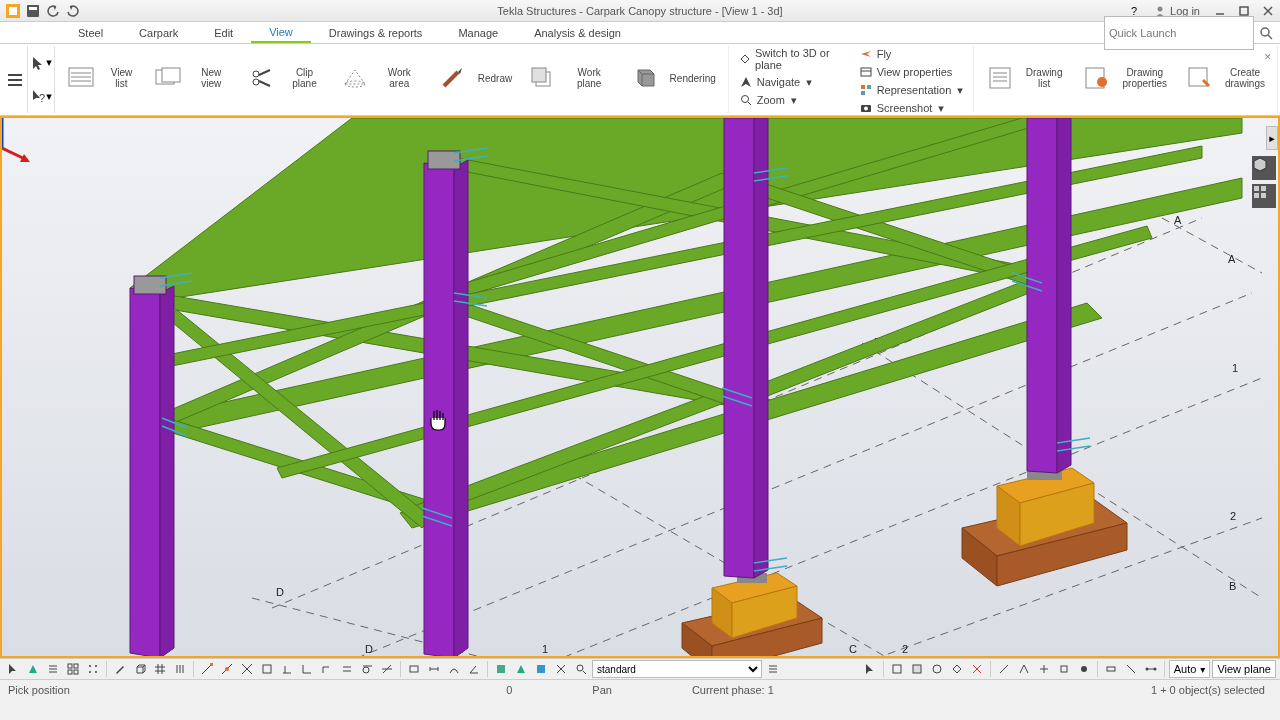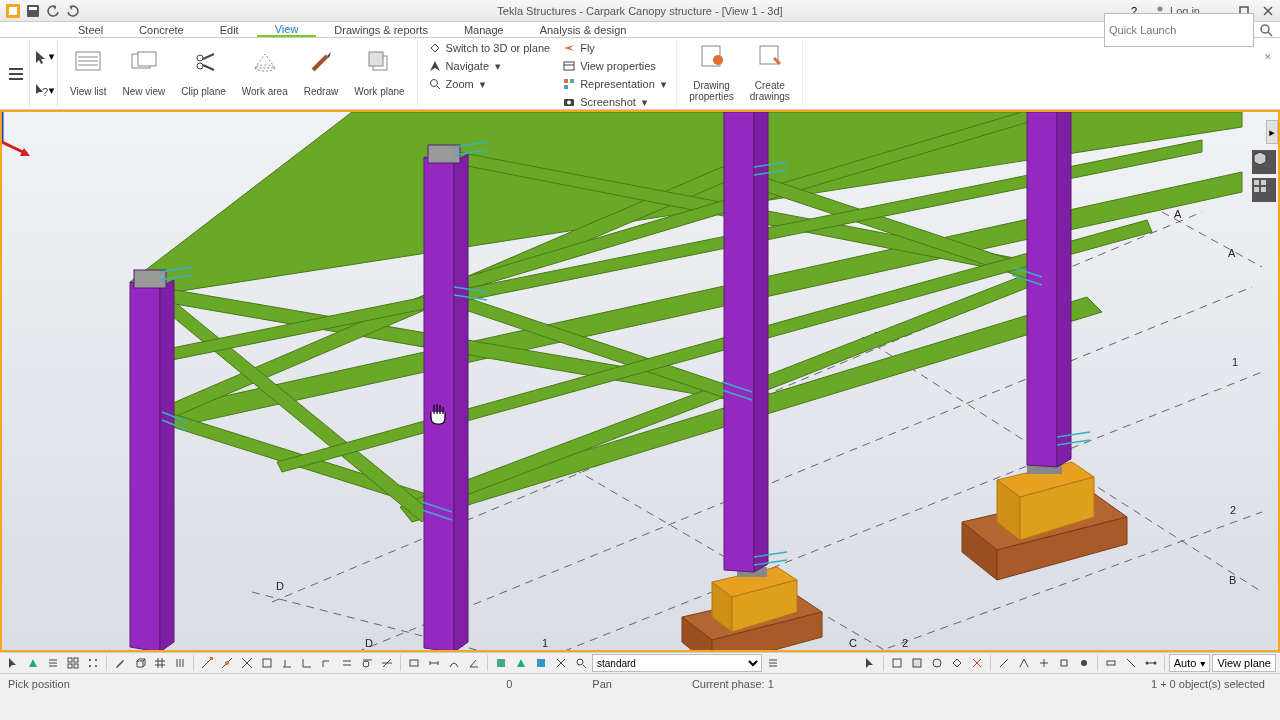--- a/index.html
+++ b/index.html
@@ -4,33 +4,33 @@
 <style>
 *{margin:0;padding:0;box-sizing:border-box;font-family:"Segoe UI",Arial,sans-serif;font-size:11px;user-select:none}
 body{width:1280px;height:720px;background:#f0f0f0;overflow:hidden;position:relative}
 .titlebar{height:22px;background:linear-gradient(#f7f7f7,#e8e8e8);display:flex;align-items:center;border-bottom:1px solid #ccc;position:relative}
 .titlebar-left{display:flex;align-items:center;gap:2px;padding-left:4px}
 .tb-icon{width:18px;height:18px;display:inline-flex;align-items:center;justify-content:center;cursor:pointer}
 .titlebar-title{position:absolute;left:50%;transform:translateX(-50%);color:#555}
 .titlebar-right{position:absolute;right:0;display:flex;align-items:center;height:100%}
 .tb-btn{width:24px;height:22px;display:inline-flex;align-items:center;justify-content:center;cursor:pointer}
 .login{display:flex;align-items:center;padding:0 8px;gap:4px;cursor:pointer;color:#555}
-.menubar{height:16px;background:#fff;display:flex;align-items:center;border-bottom:1px solid #ccc;position:relative}
+.menubar{height:22px;background:#fff;display:flex;align-items:center;border-bottom:1px solid #ccc;position:relative}
 .mb-tabs{display:flex;height:100%}
 .mb-tab{padding:0 18px;display:flex;align-items:center;cursor:pointer;color:#444}
 .mb-tab.active{color:#1e7dc2;border-bottom:2px solid #84cc16}
 .mb-right{position:absolute;right:4px;display:flex;align-items:center;gap:2px}
 .search-box{width:150px;height:20px;border:1px solid #bbb;padding:16px 4px;font-size:11px;background:#fff}
 .search-btn{width:20px;height:20px;display:flex;align-items:center;justify-content:center;cursor:pointer}
 .ribbon{height:72px;background:#fff;display:flex;align-items:center;border-bottom:1px solid #ccc;padding:2px}
 .rib-side{width:28px;height:100%;display:flex;flex-direction:column;justify-content:space-around;align-items:center;border-right:1px solid #e0e0e0}
 .rib-side-item{width:24px;height:24px;display:flex;align-items:center;justify-content:center;cursor:pointer}
 .rib-tool-side{width:28px;height:100%;display:flex;flex-direction:column;justify-content:space-around;align-items:center;border-right:1px solid #e0e0e0}
 .rib-group{display:flex;align-items:flex-start;height:100%;gap:4px;padding:0 6px;border-right:1px solid #eee}
-.rib-btn{display:flex;flex-direction:column;align-items:center;justify-content:center;height:64px;padding:2px 6px;cursor:pointer;gap:10px}
+.rib-btn{display:flex;flex-direction:row;align-items:center;justify-content:center;height:64px;padding:2px 6px;cursor:pointer;gap:10px}
 .rib-btn .icon-lg{width:32px;height:28px;display:flex;align-items:center;justify-content:center}
 .rib-btn .lbl{font-size:10px;color:#444;text-align:center;line-height:11px;white-space:pre-line}
 .rib-mini{display:flex;flex-direction:column;gap:2px}
 .rib-mini-item{display:flex;align-items:center;gap:4px;padding:1px 4px;cursor:pointer;font-size:10px;color:#444}
 .rib-mini-item .mi-icon{width:14px;height:14px;display:inline-flex;align-items:center;justify-content:center}
 .rib-close{position:absolute;right:4px;top:52px;width:12px;height:12px;cursor:pointer;font-size:9px;color:#888}
 .viewport{position:relative;height:542px;background:linear-gradient(#f1f2f5,#d9dde4);border:2px solid #f5a623;overflow:hidden}
 .viewport svg{width:100%;height:100%}
 .side-toggle{position:absolute;right:0;top:8px;width:12px;height:24px;background:#e0e0e0;border:1px solid #bbb;display:flex;align-items:center;justify-content:center;cursor:pointer}
 .side-docks{position:absolute;right:2px;top:38px;display:flex;flex-direction:column;gap:4px}
@@ -103,21 +103,21 @@
           <line x1="1" y1="1" x2="9" y2="9" stroke="#555" stroke-width="1.5"></line>
           <line x1="9" y1="1" x2="1" y2="9" stroke="#555" stroke-width="1.5"></line>
         </svg>
       </span>
   </div>
 </div>
 
 <div class="menubar">
   <div class="mb-tabs" style="margin-left:60px">
     <div class="mb-tab">Steel</div>
-    <div class="mb-tab">Concrete</div>
+    <div class="mb-tab">Carpark</div>
     <div class="mb-tab">Edit</div>
     <div class="mb-tab active">View</div>
     <div class="mb-tab">Drawings &amp; reports</div>
     <div class="mb-tab">Manage</div>
     <div class="mb-tab">Analysis &amp; design</div>
   </div>
   <div class="mb-right">
     <input class="search-box" placeholder="Quick Launch" style="">
     <span class="search-btn">
         <svg width="14" height="14">
@@ -196,20 +196,30 @@
         <span class="lbl">Redraw</span>
       </div>
     <div class="rib-btn">
         <span class="icon-lg">
           <svg width="28" height="24">
             <rect x="8" y="6" width="14" height="14" fill="#fff" stroke="#888"></rect>
             <rect x="4" y="2" width="14" height="14" fill="#e0e0e0" stroke="#888"></rect>
           </svg>
         </span>
         <span class="lbl">Work plane</span>
+      </div>
+    <div class="rib-btn">
+        <span class="icon-lg">
+          <svg width="28" height="24">
+            <path d="M8 4 L20 4 L24 8 L24 20 L12 20 L8 16 Z" fill="#999" stroke="#666"></path>
+            <path d="M8 4 L12 8 L24 8" fill="none" stroke="#666"></path>
+            <path d="M12 8 L12 20" stroke="#666"></path>
+          </svg>
+        </span>
+        <span class="lbl">Rendering</span>
       </div>
   </div>
   <div class="rib-group">
     <div class="rib-mini">
       <div class="rib-mini-item">
           <span class="mi-icon">
             <svg width="12" height="12">
               <path d="M2 6 L6 2 L10 6 L6 10 Z" fill="none" stroke="#444"></path>
             </svg>
           </span>
@@ -273,20 +283,31 @@
           </span>
           <span>Screenshot</span>
           <span style="margin-left:2px">▾</span>
         </div>
     </div>
   </div>
   <div class="rib-group">
     <div class="rib-btn">
         <span class="icon-lg">
           <svg width="28" height="24">
+            <rect x="4" y="2" width="20" height="20" fill="#fff" stroke="#888"></rect>
+            <line x1="7" y1="7" x2="21" y2="7" stroke="#888"></line>
+            <line x1="7" y1="11" x2="21" y2="11" stroke="#888"></line>
+            <line x1="7" y1="15" x2="21" y2="15" stroke="#888"></line>
+          </svg>
+        </span>
+        <span class="lbl">Drawing list</span>
+      </div>
+    <div class="rib-btn">
+        <span class="icon-lg">
+          <svg width="28" height="24">
             <rect x="4" y="2" width="18" height="20" fill="#fff" stroke="#888"></rect>
             <circle cx="20" cy="16" r="5" fill="#e07030"></circle>
           </svg>
         </span>
         <span class="lbl">Drawing
 properties</span>
       </div>
     <div class="rib-btn">
         <span class="icon-lg">
           <svg width="28" height="24">

